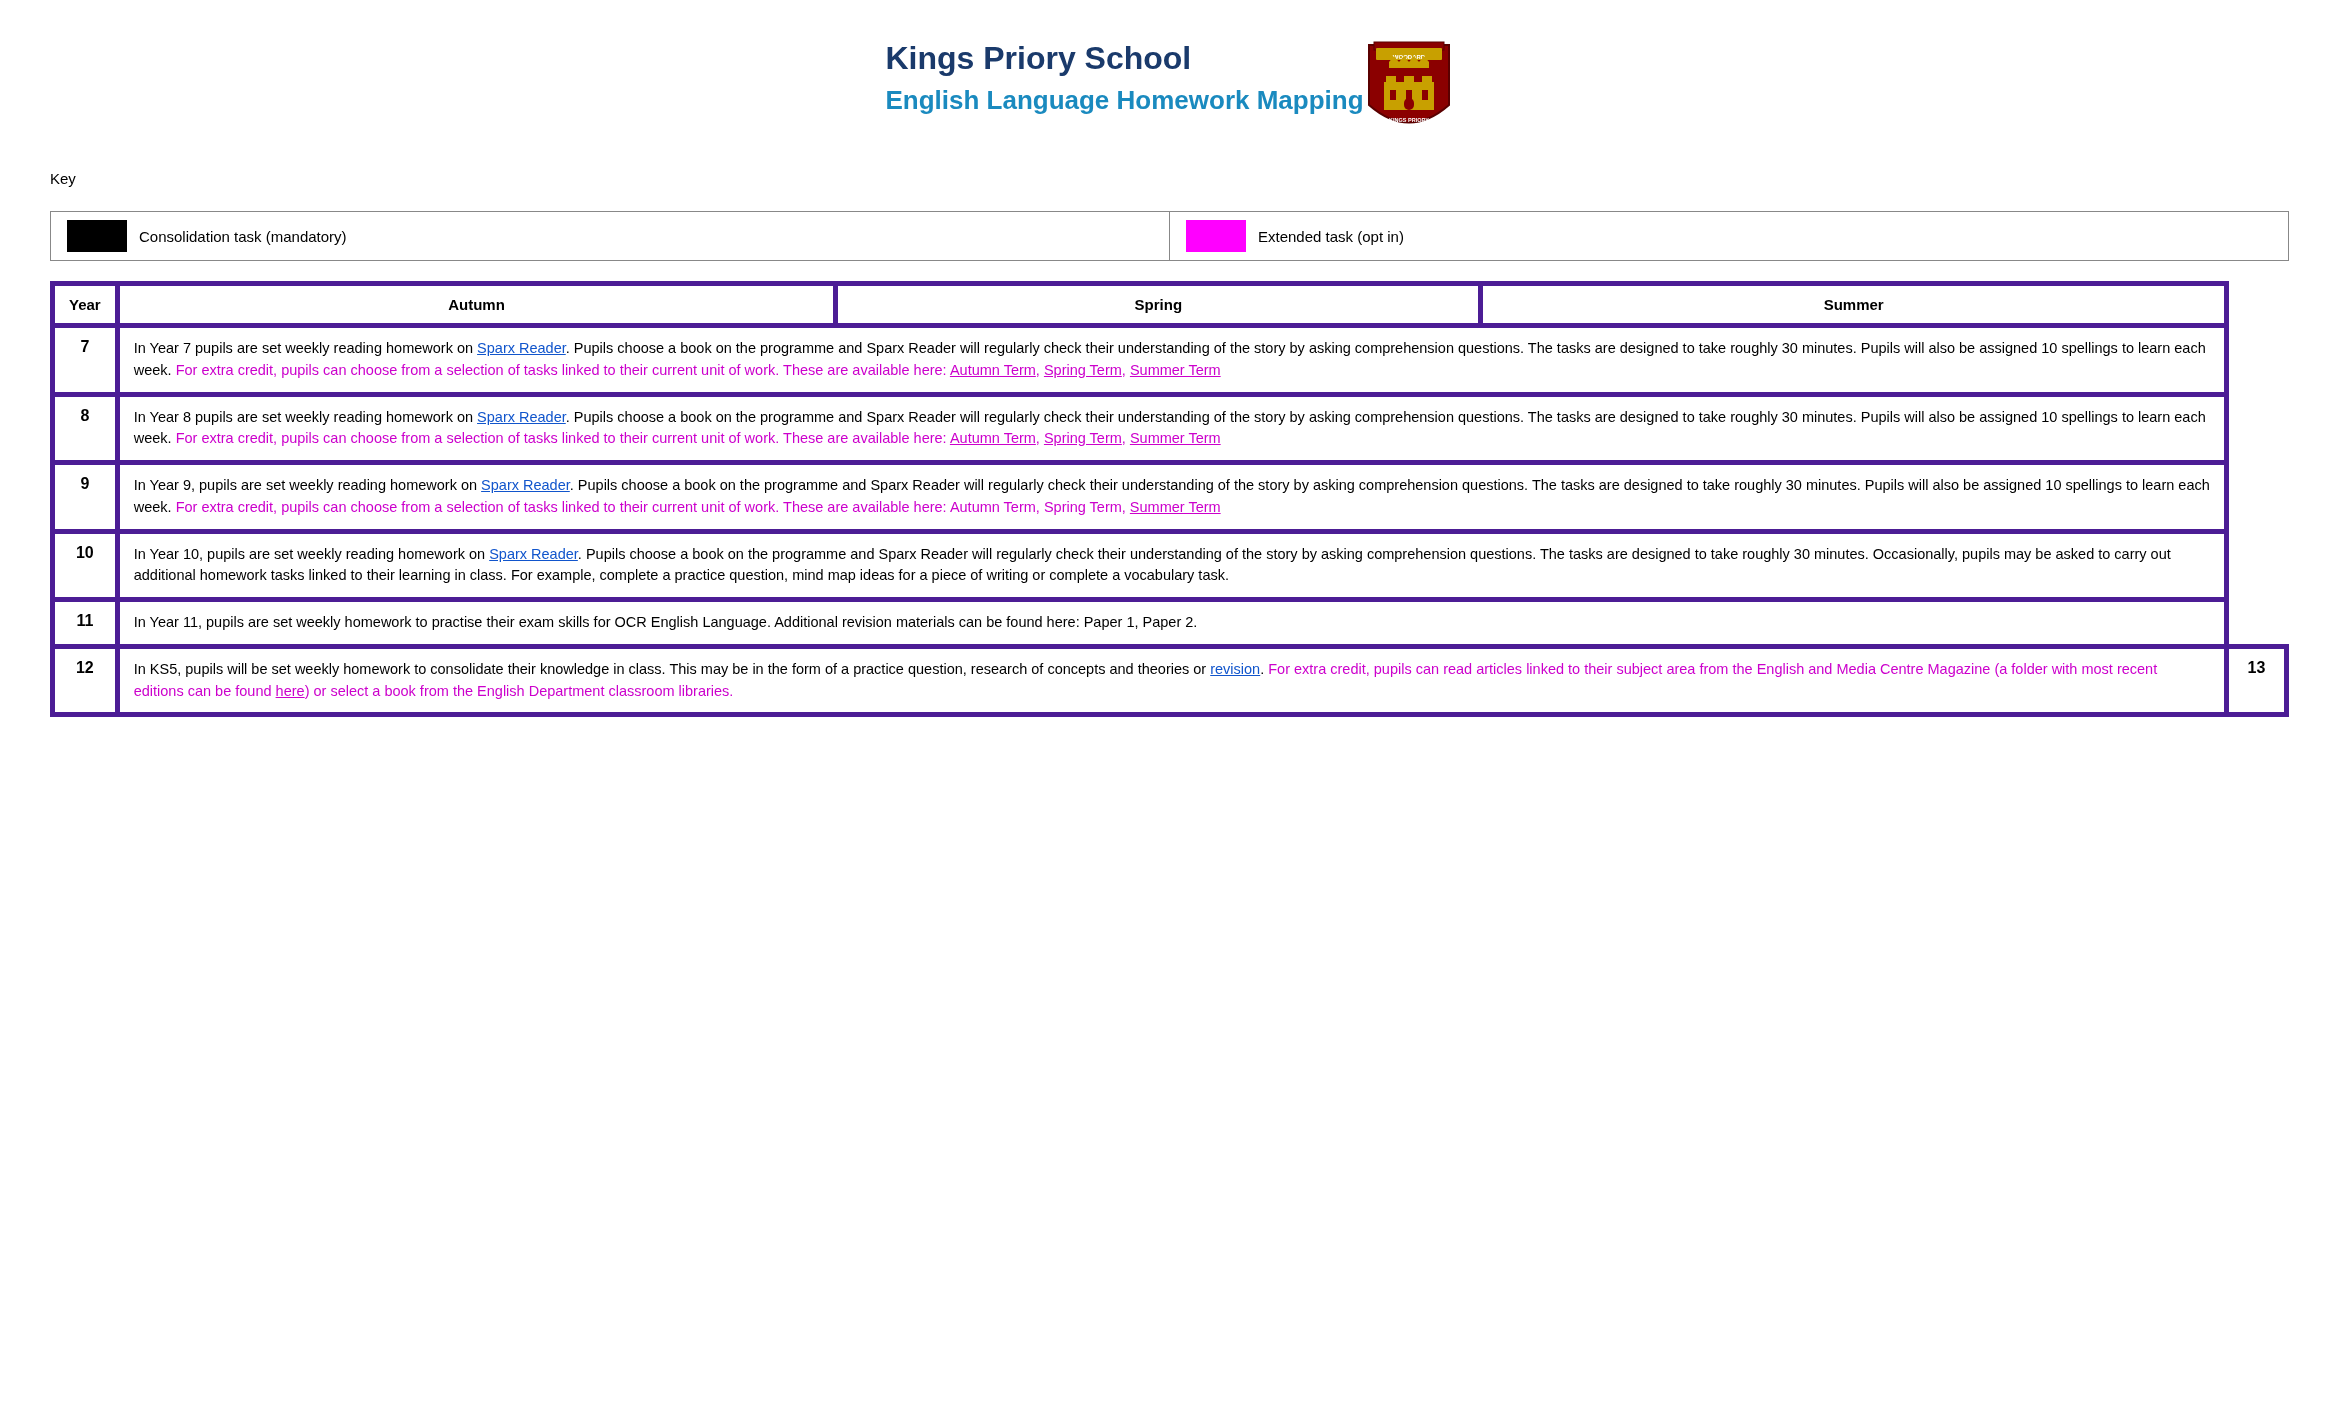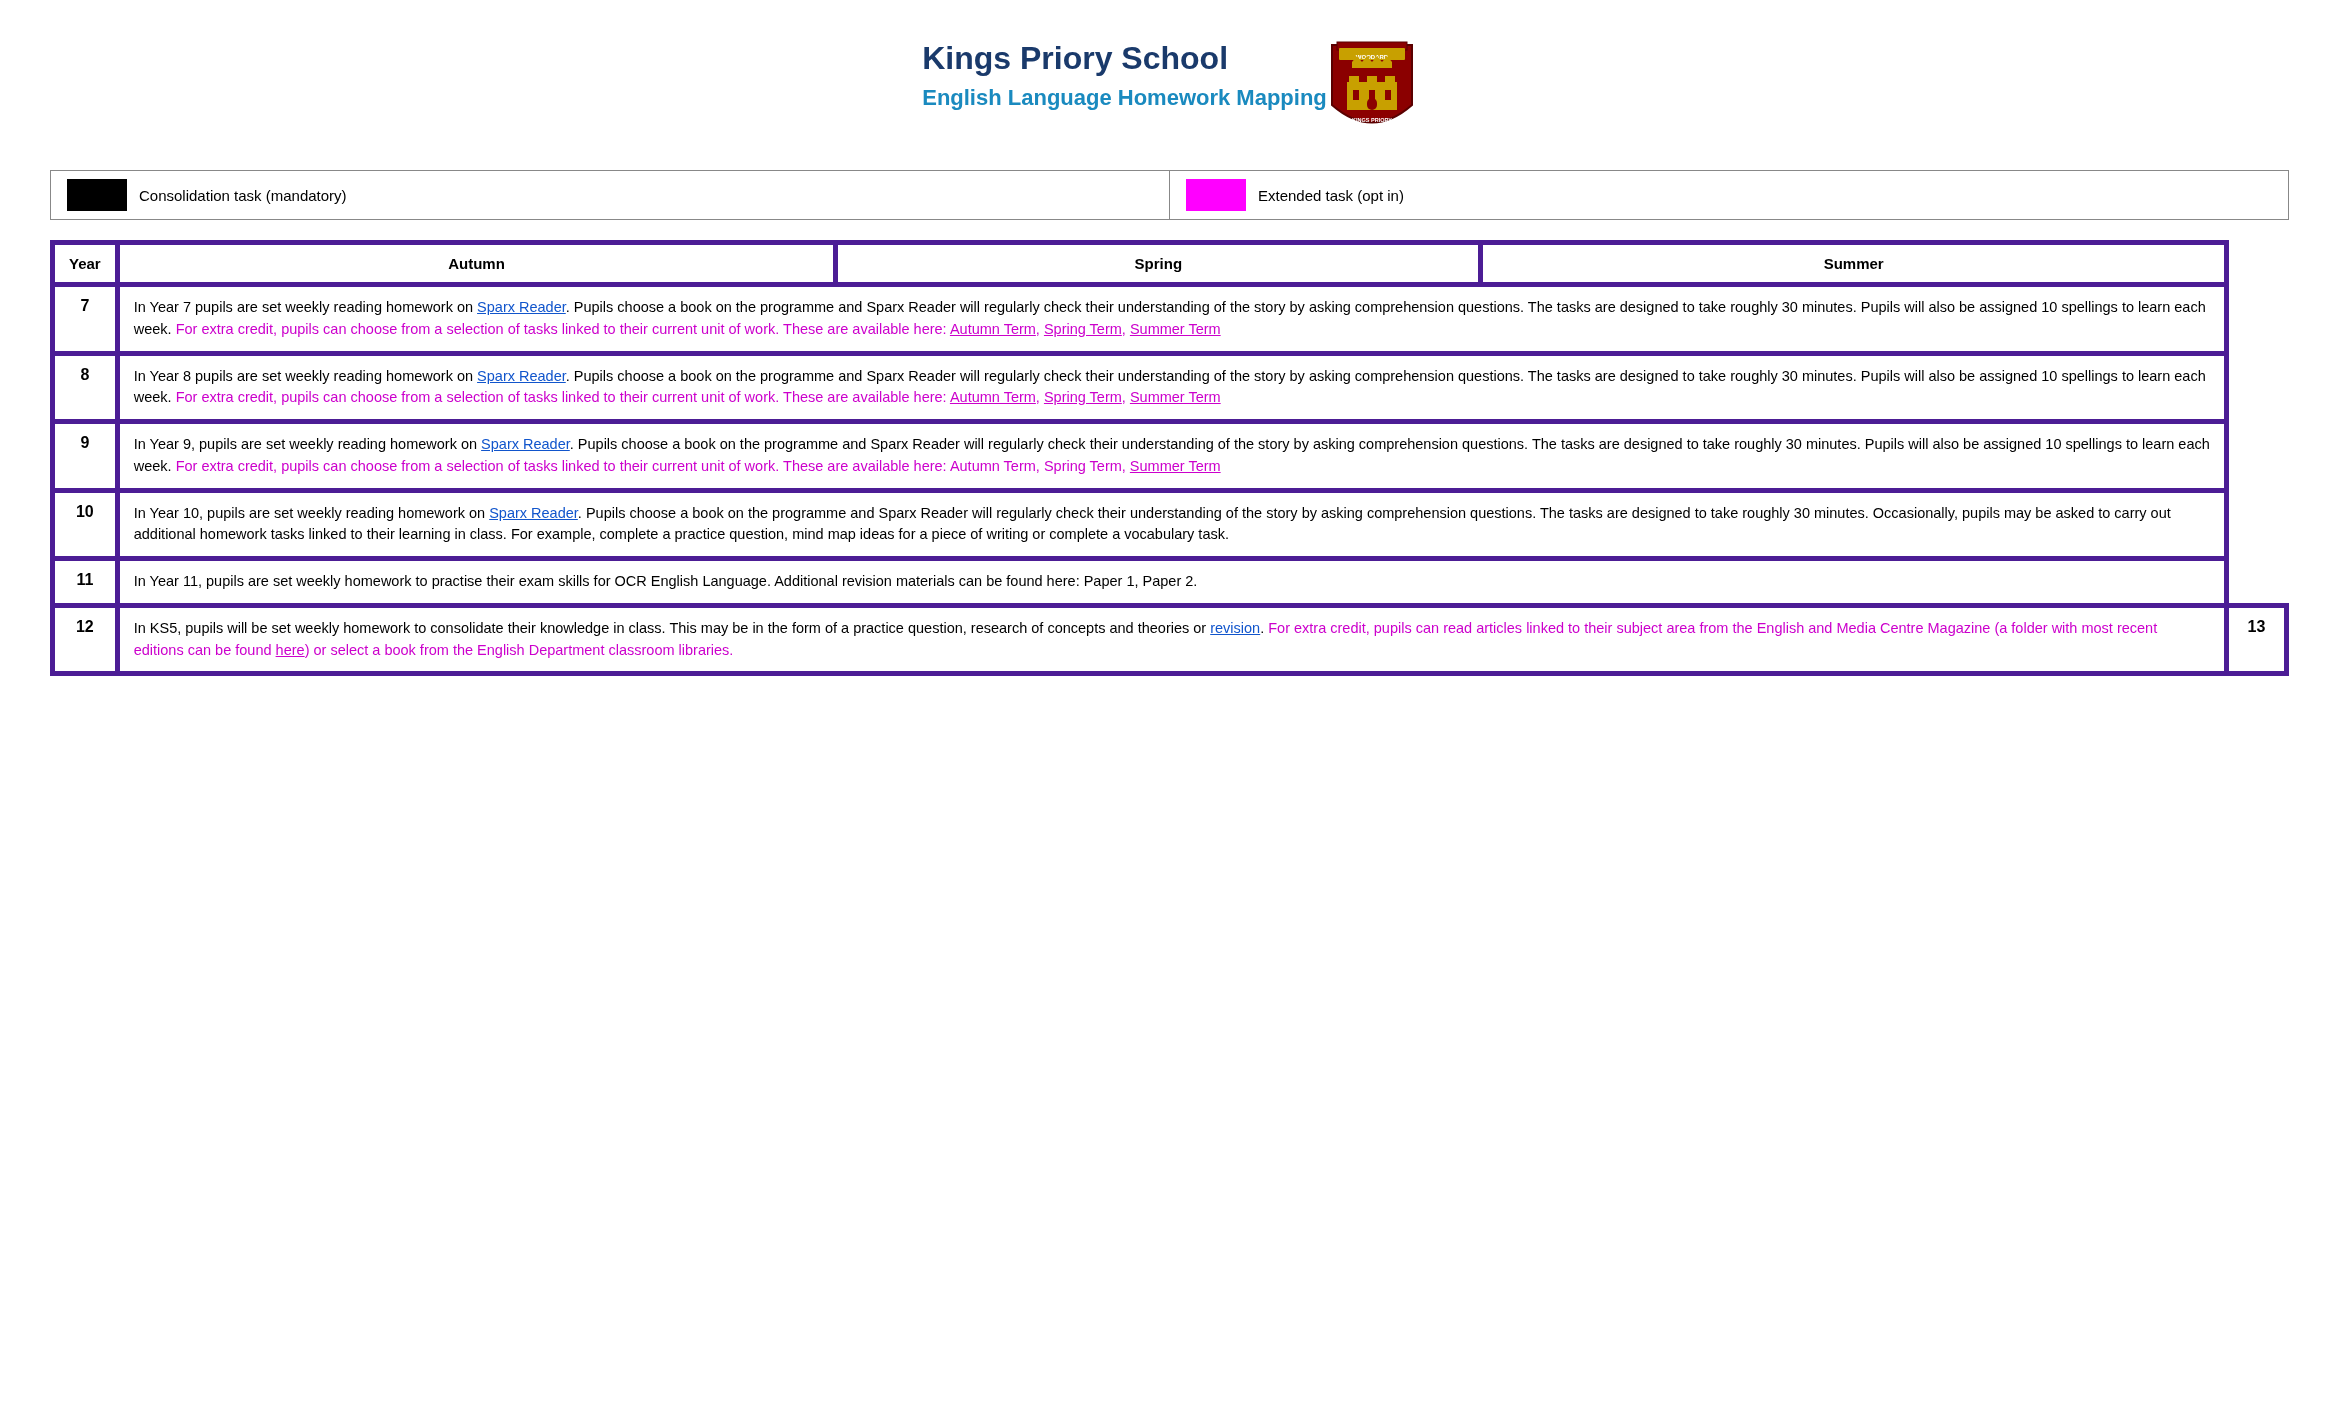--- a/index.html
+++ b/index.html
@@ -17,21 +17,21 @@
       margin-bottom: 30px;
     }
     .title-block {}
     .school-title {
       font-size: 32px;
       font-weight: bold;
       color: #1a3a6b;
       margin-bottom: 8px;
     }
     .subtitle {
-      font-size: 22px;
+      font-size: 26px;
       font-weight: bold;
       color: #1a8abf;
     }
     
     .shield-logo {
       width: 90px;
       height: 100px;
       flex-shrink: 0;
     }
     
@@ -130,20 +130,21 @@
     <rect x="42" y="50" width="6" height="10" fill="#8b0000"></rect>
     <rect x="58" y="50" width="6" height="10" fill="#8b0000"></rect>
 
     <rect x="40" y="58" width="10" height="12" rx="5" fill="#8b0000"></rect>
 
     <text x="45" y="82" text-anchor="middle" fill="#fff" font-size="5.5" font-weight="bold" font-family="Arial">KINGS PRIORY</text>
   </svg>
 </div>
 
 <div class="key-section">
+  <div class="key-label">Key</div>
   <div class="key-table">
     <div class="key-item">
       <div class="key-swatch black"></div>
       <span>Consolidation task (mandatory)</span>
     </div>
     <div class="key-item">
       <div class="key-swatch magenta"></div>
       <span>Extended task (opt in)</span>
     </div>
   </div>

